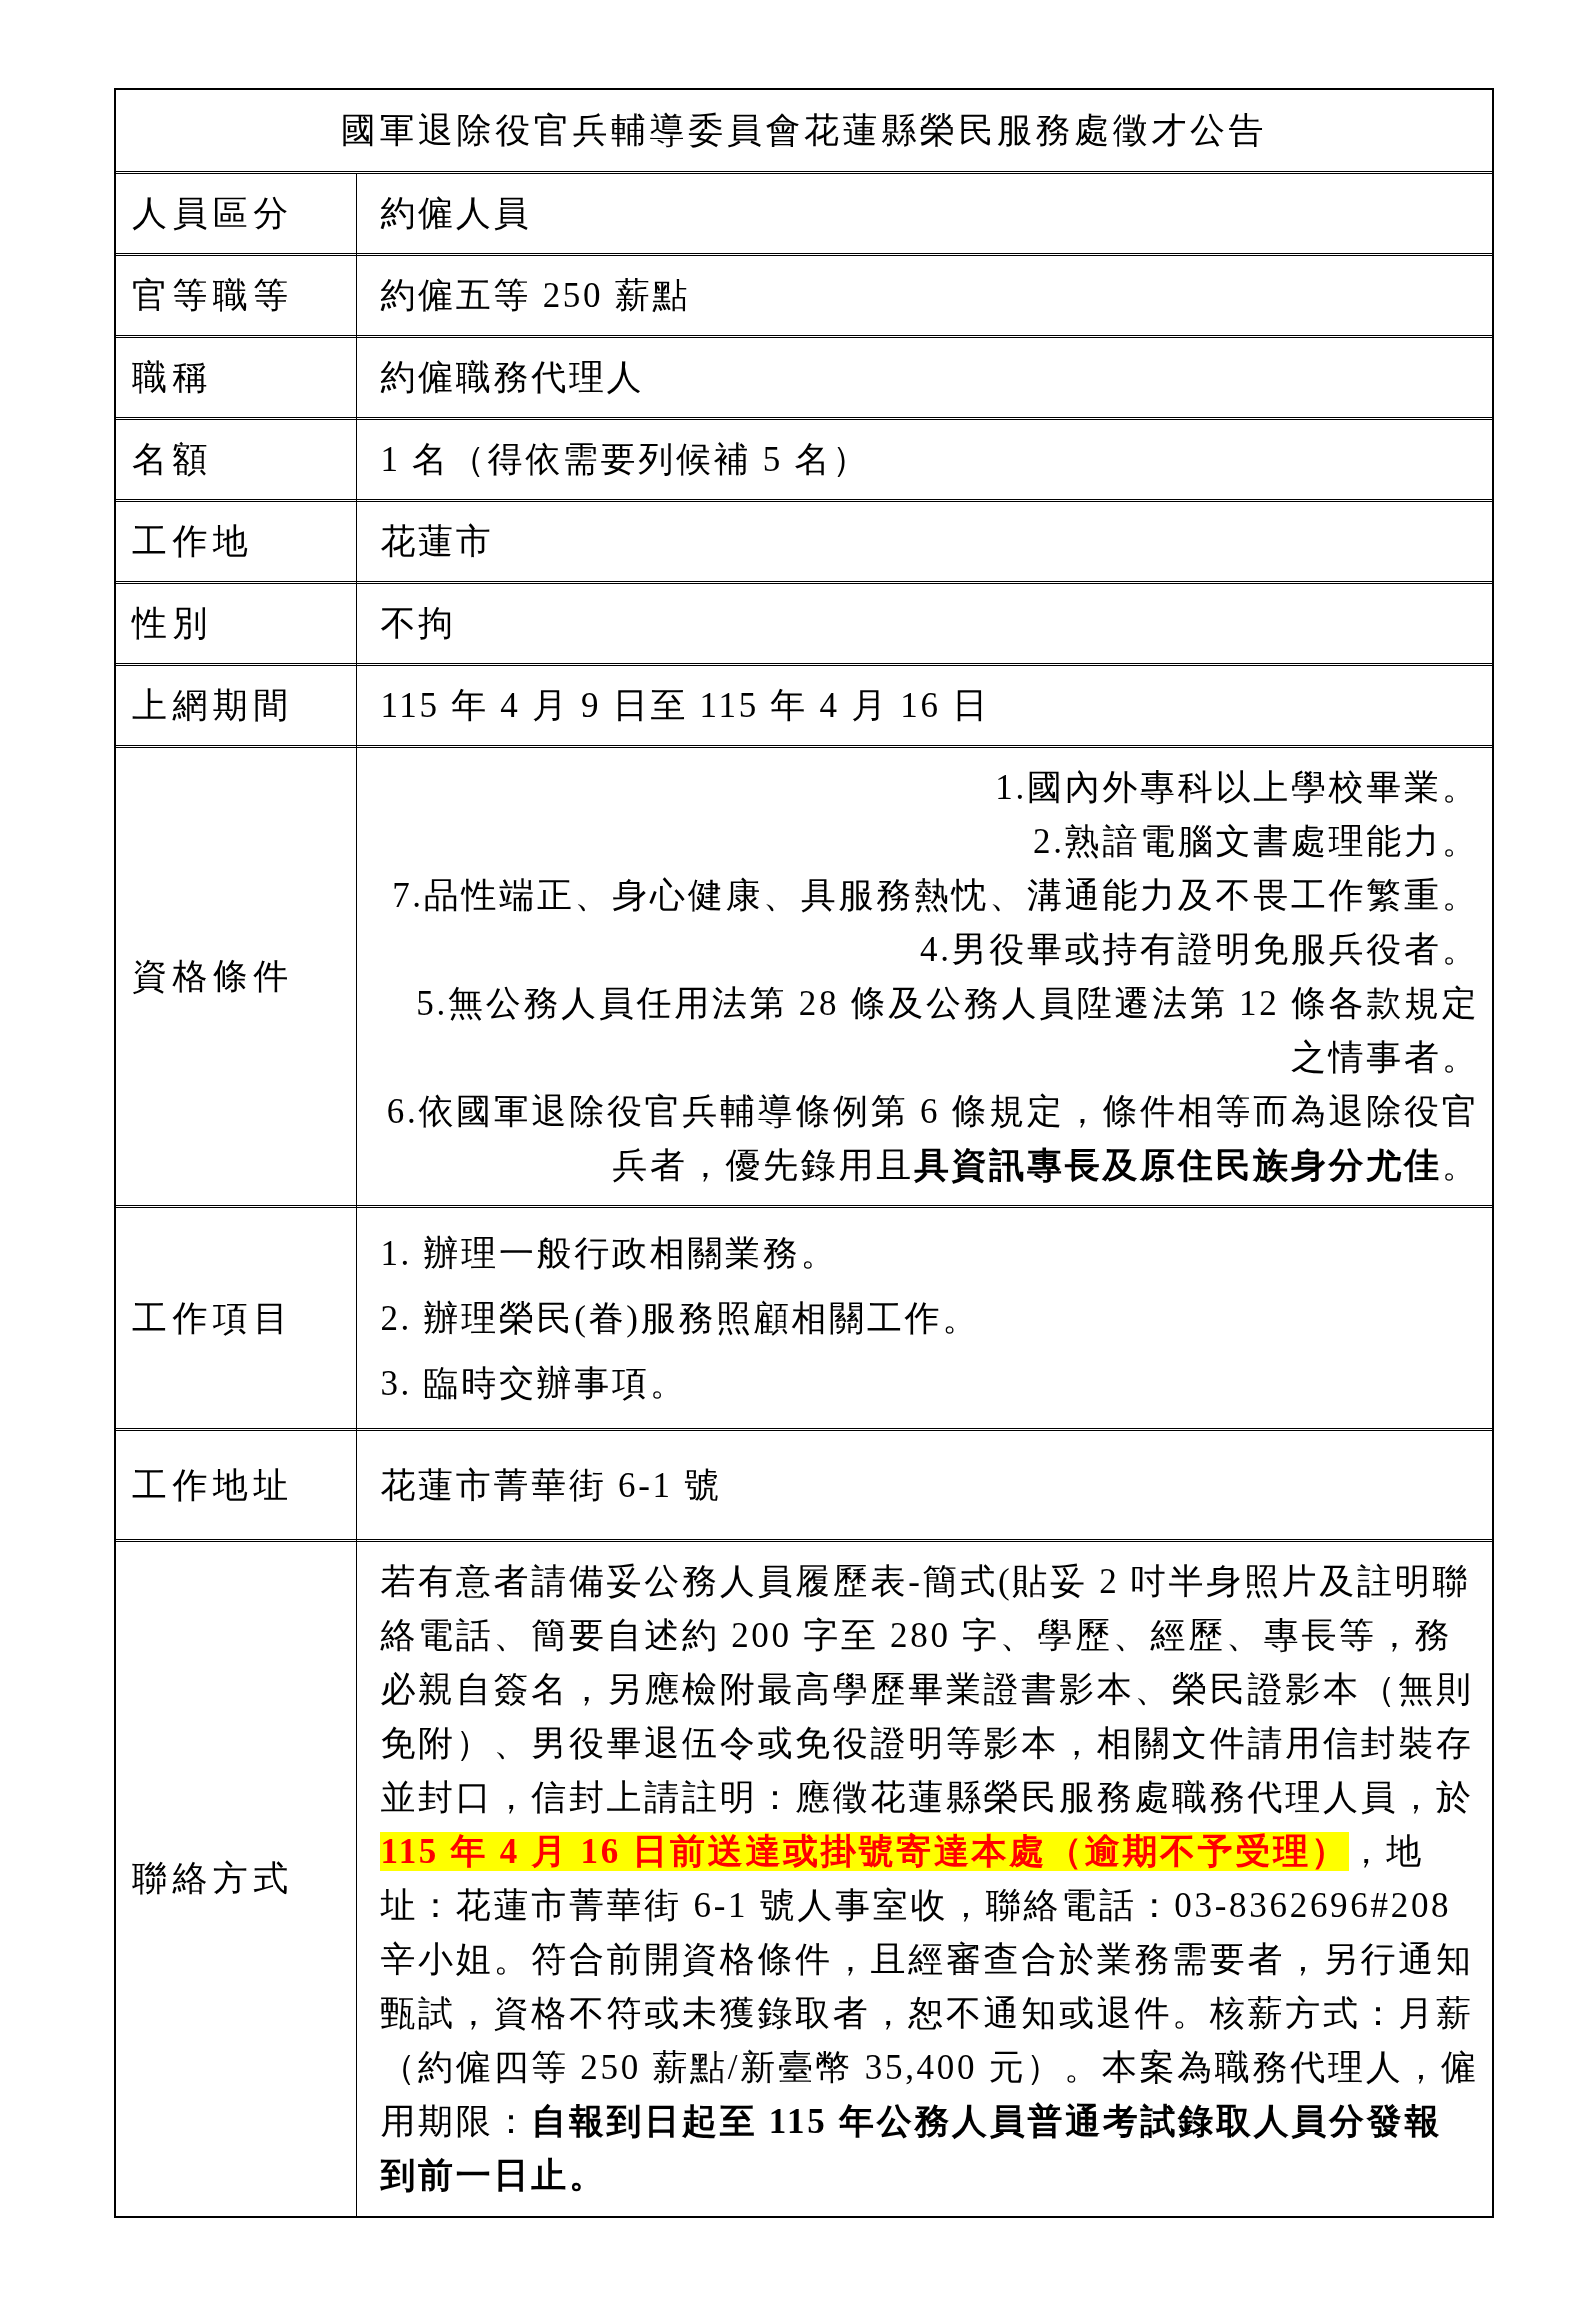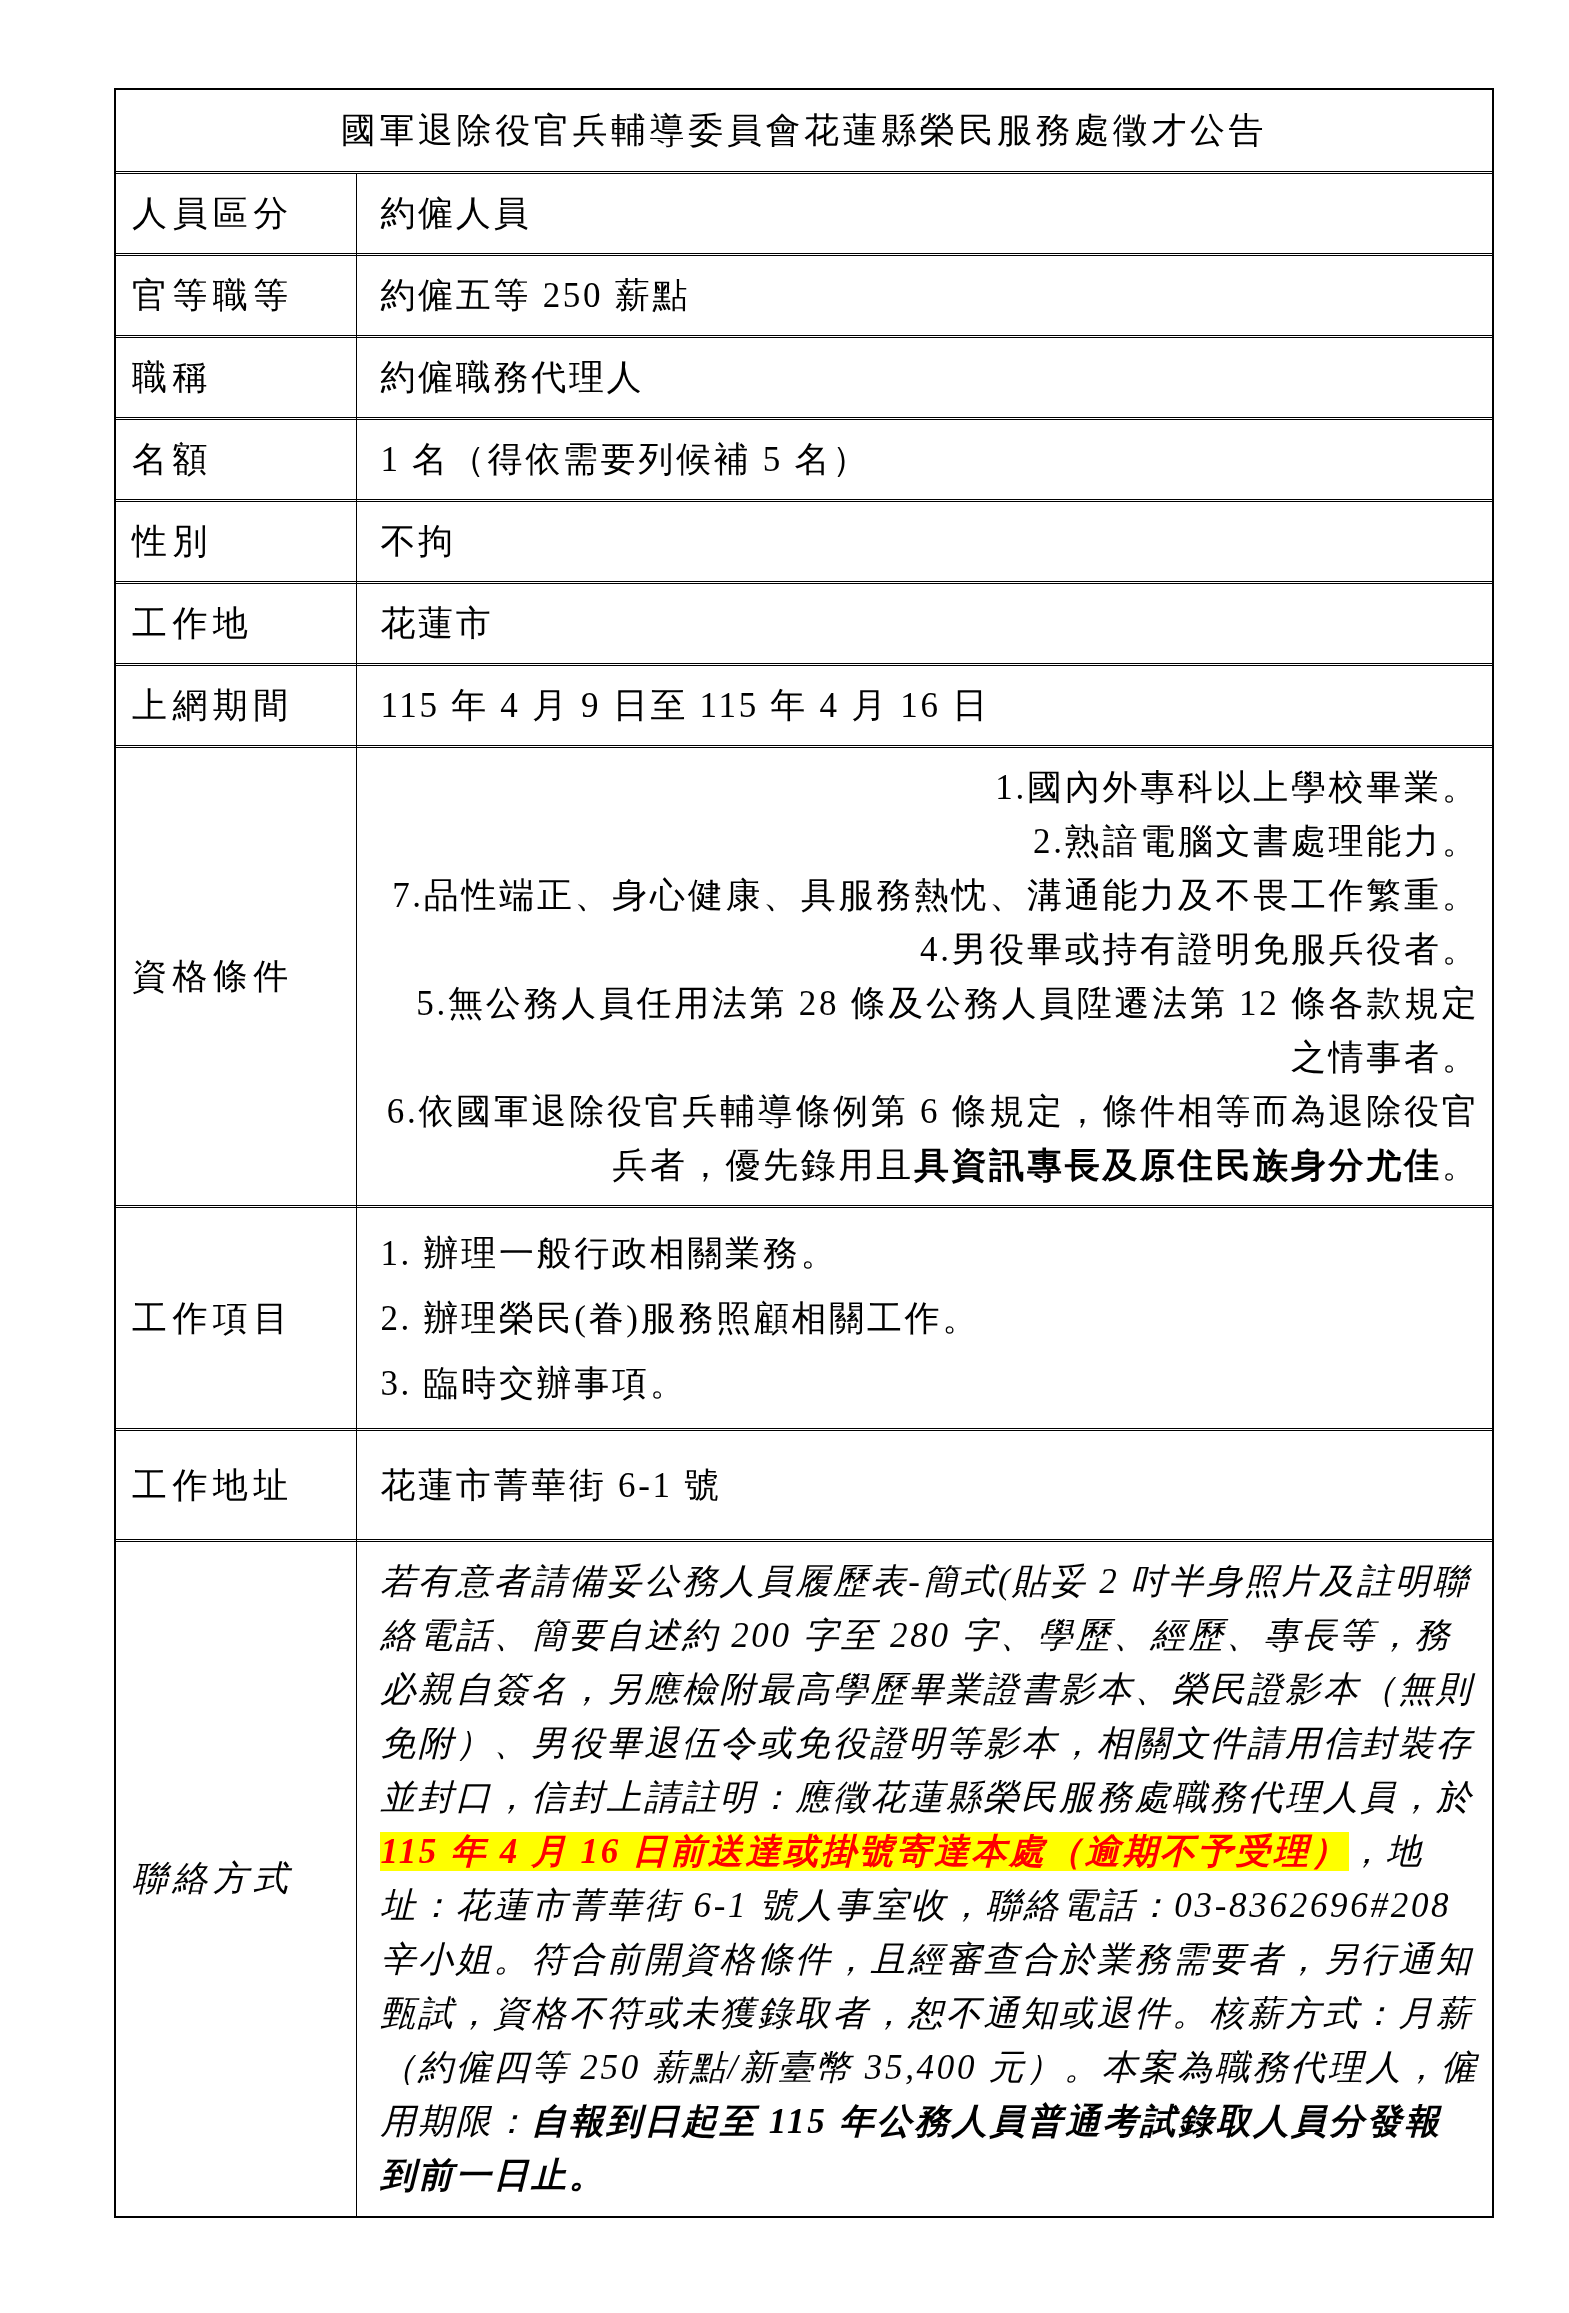--- a/index.html
+++ b/index.html
@@ -17,21 +17,21 @@
     border-spacing:0;
     table-layout:fixed;
   }
   .col-label{width:241px;}
   .cell{
     font-size:35px;
     letter-spacing:2.7px;
     line-height:1.35;
   }
   .inner-h{border-bottom:3.6px double #000;}
-  .no-bottom{border-bottom:none;font-style:italic;}
+  .no-bottom{border-bottom:none;}
   .label-cell{
     border-right:1.8px solid #000;
     padding:0 5.4px 0 16px;
     letter-spacing:5.4px;
     vertical-align:middle;
   }
   .title-cell{
     text-align:center;
     vertical-align:middle;
     letter-spacing:3.6px;
@@ -97,27 +97,27 @@
     <td class="cell inner-h value-cell h-row">約僱職務代理人</td>
   </tr>
 
 
   <tr>
     <td class="cell inner-h label-cell h-row">名額</td>
     <td class="cell inner-h value-cell h-row">1 名（得依需要列候補 5 名）</td>
   </tr>
 
   <tr>
-    <td class="cell inner-h label-cell h-row">性別</td>
-    <td class="cell inner-h value-cell h-row">不拘</td>
+    <td class="cell inner-h label-cell h-row">工作地</td>
+    <td class="cell inner-h value-cell h-row">花蓮市</td>
   </tr>
 
   <tr>
-    <td class="cell inner-h label-cell h-row">工作地</td>
-    <td class="cell inner-h value-cell h-row">花蓮市</td>
+    <td class="cell inner-h label-cell h-row">性別</td>
+    <td class="cell inner-h value-cell h-row">不拘</td>
   </tr>
 
   <tr>
     <td class="cell inner-h label-cell h-row">上網期間</td>
     <td class="cell inner-h value-cell h-row">115 年 4 月 9 日至 115 年 4 月 16 日</td>
   </tr>
 
   <tr>
     <td class="cell inner-h label-cell">資格條件</td>
     <td class="cell inner-h list-cell h-qual">

